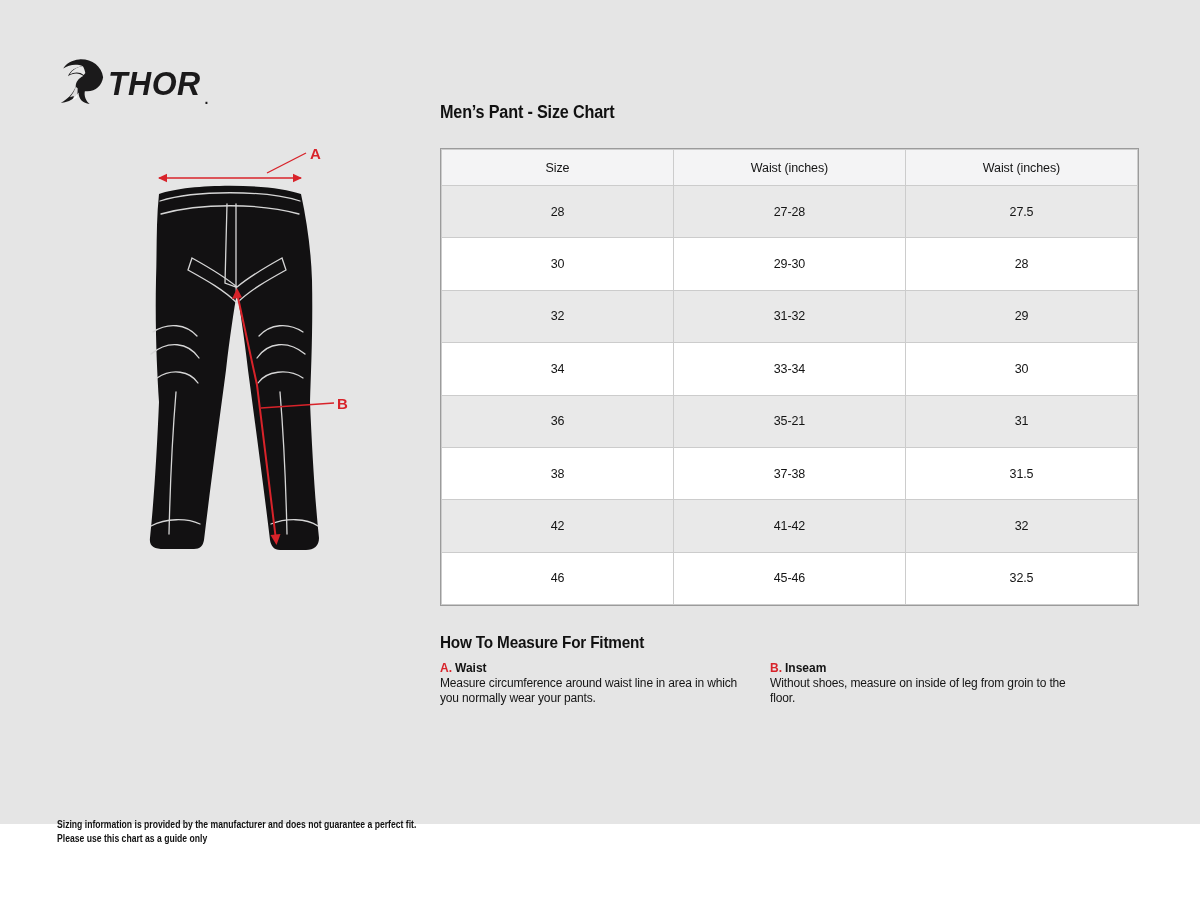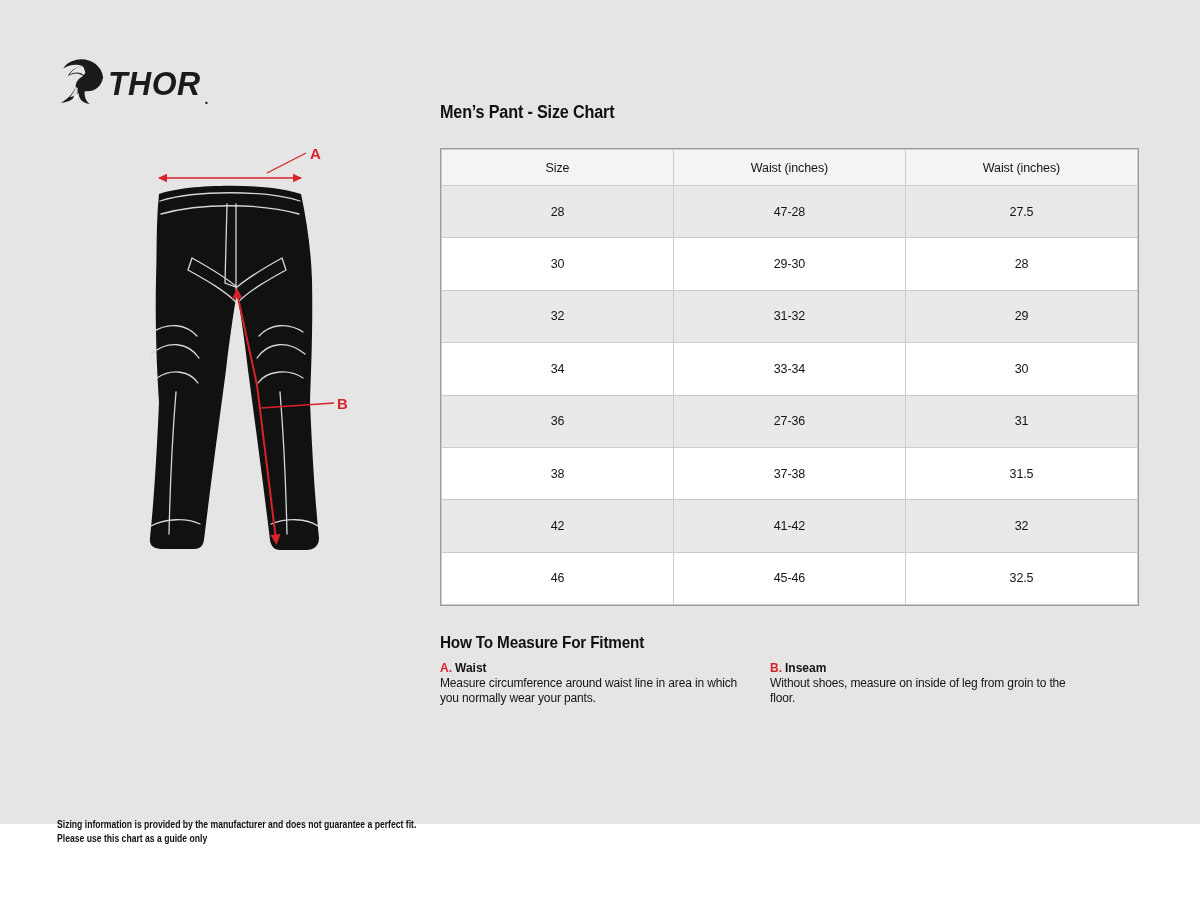--- a/index.html
+++ b/index.html
@@ -143,41 +143,41 @@
       <thead>
         <tr>
           <th>Size</th>
           <th>Waist (inches)</th>
           <th>Waist (inches)</th>
         </tr>
       </thead>
       <tbody>
         <tr>
           <td>28</td>
-          <td>47-28</td>
+          <td>27-28</td>
           <td>27.5</td>
         </tr>
         <tr>
           <td>30</td>
           <td>29-30</td>
           <td>28</td>
         </tr>
         <tr>
           <td>32</td>
           <td>31-32</td>
           <td>29</td>
         </tr>
         <tr>
           <td>34</td>
           <td>33-34</td>
           <td>30</td>
         </tr>
         <tr>
           <td>36</td>
-          <td>27-36</td>
+          <td>35-21</td>
           <td>31</td>
         </tr>
         <tr>
           <td>38</td>
           <td>37-38</td>
           <td>31.5</td>
         </tr>
         <tr>
           <td>42</td>
           <td>41-42</td>

